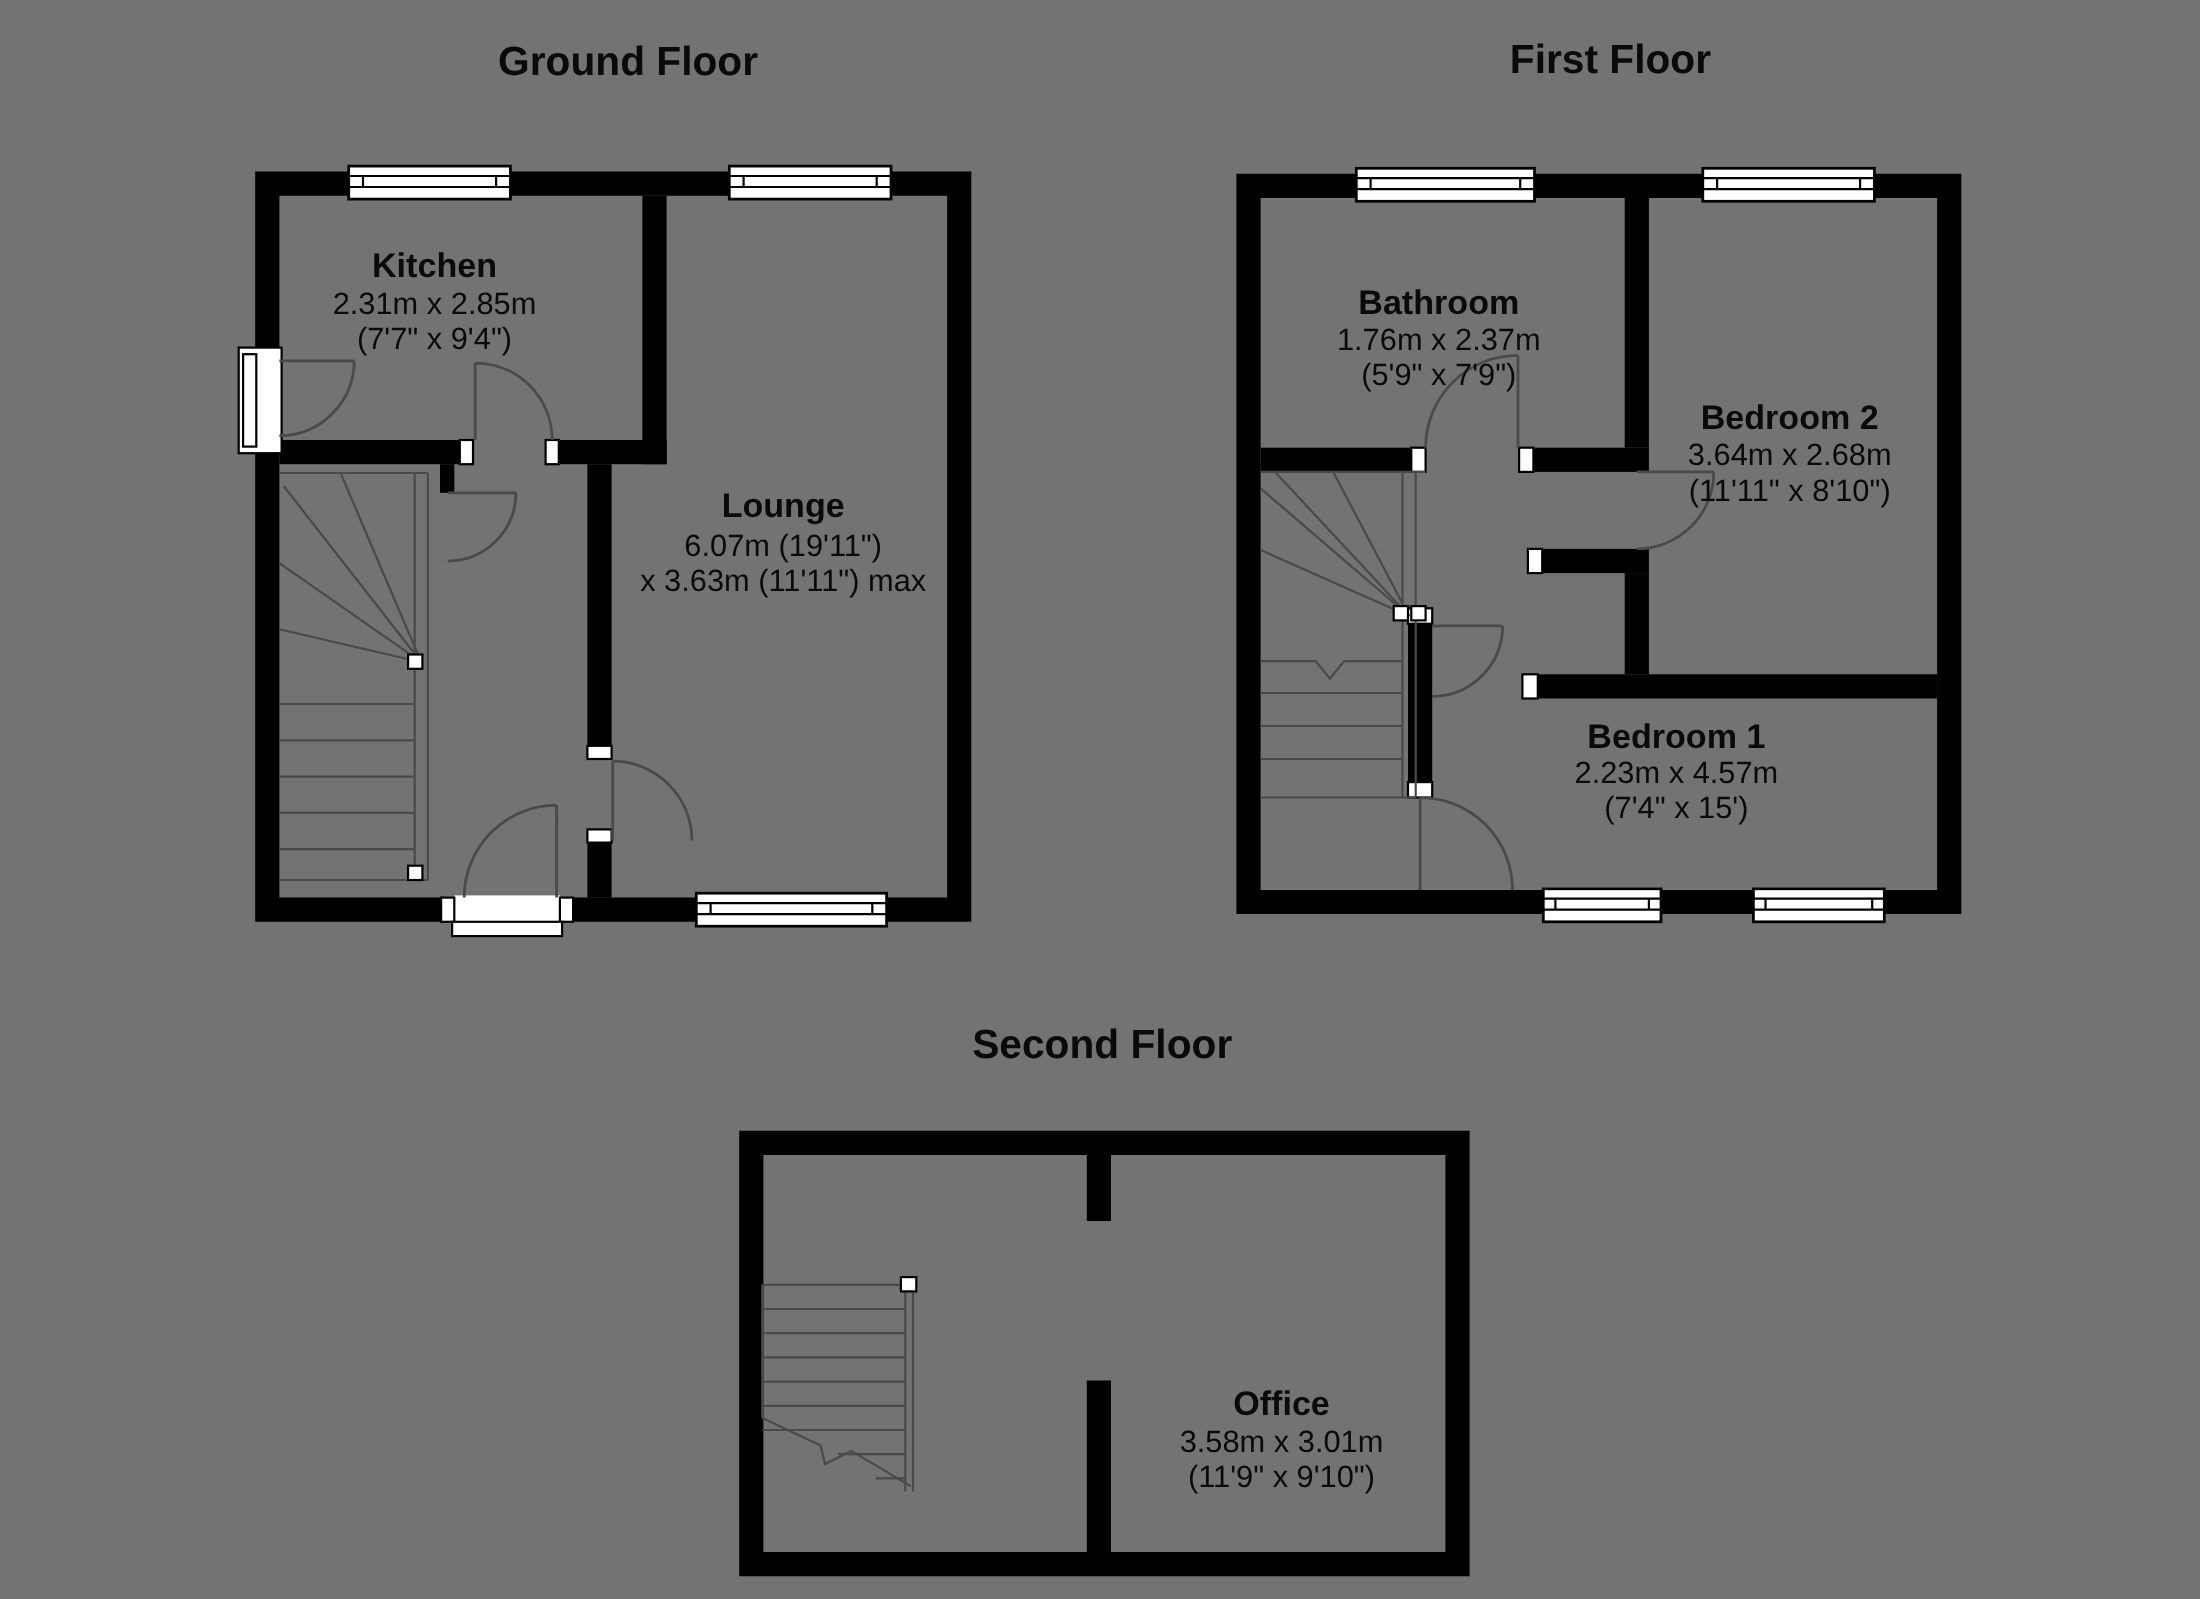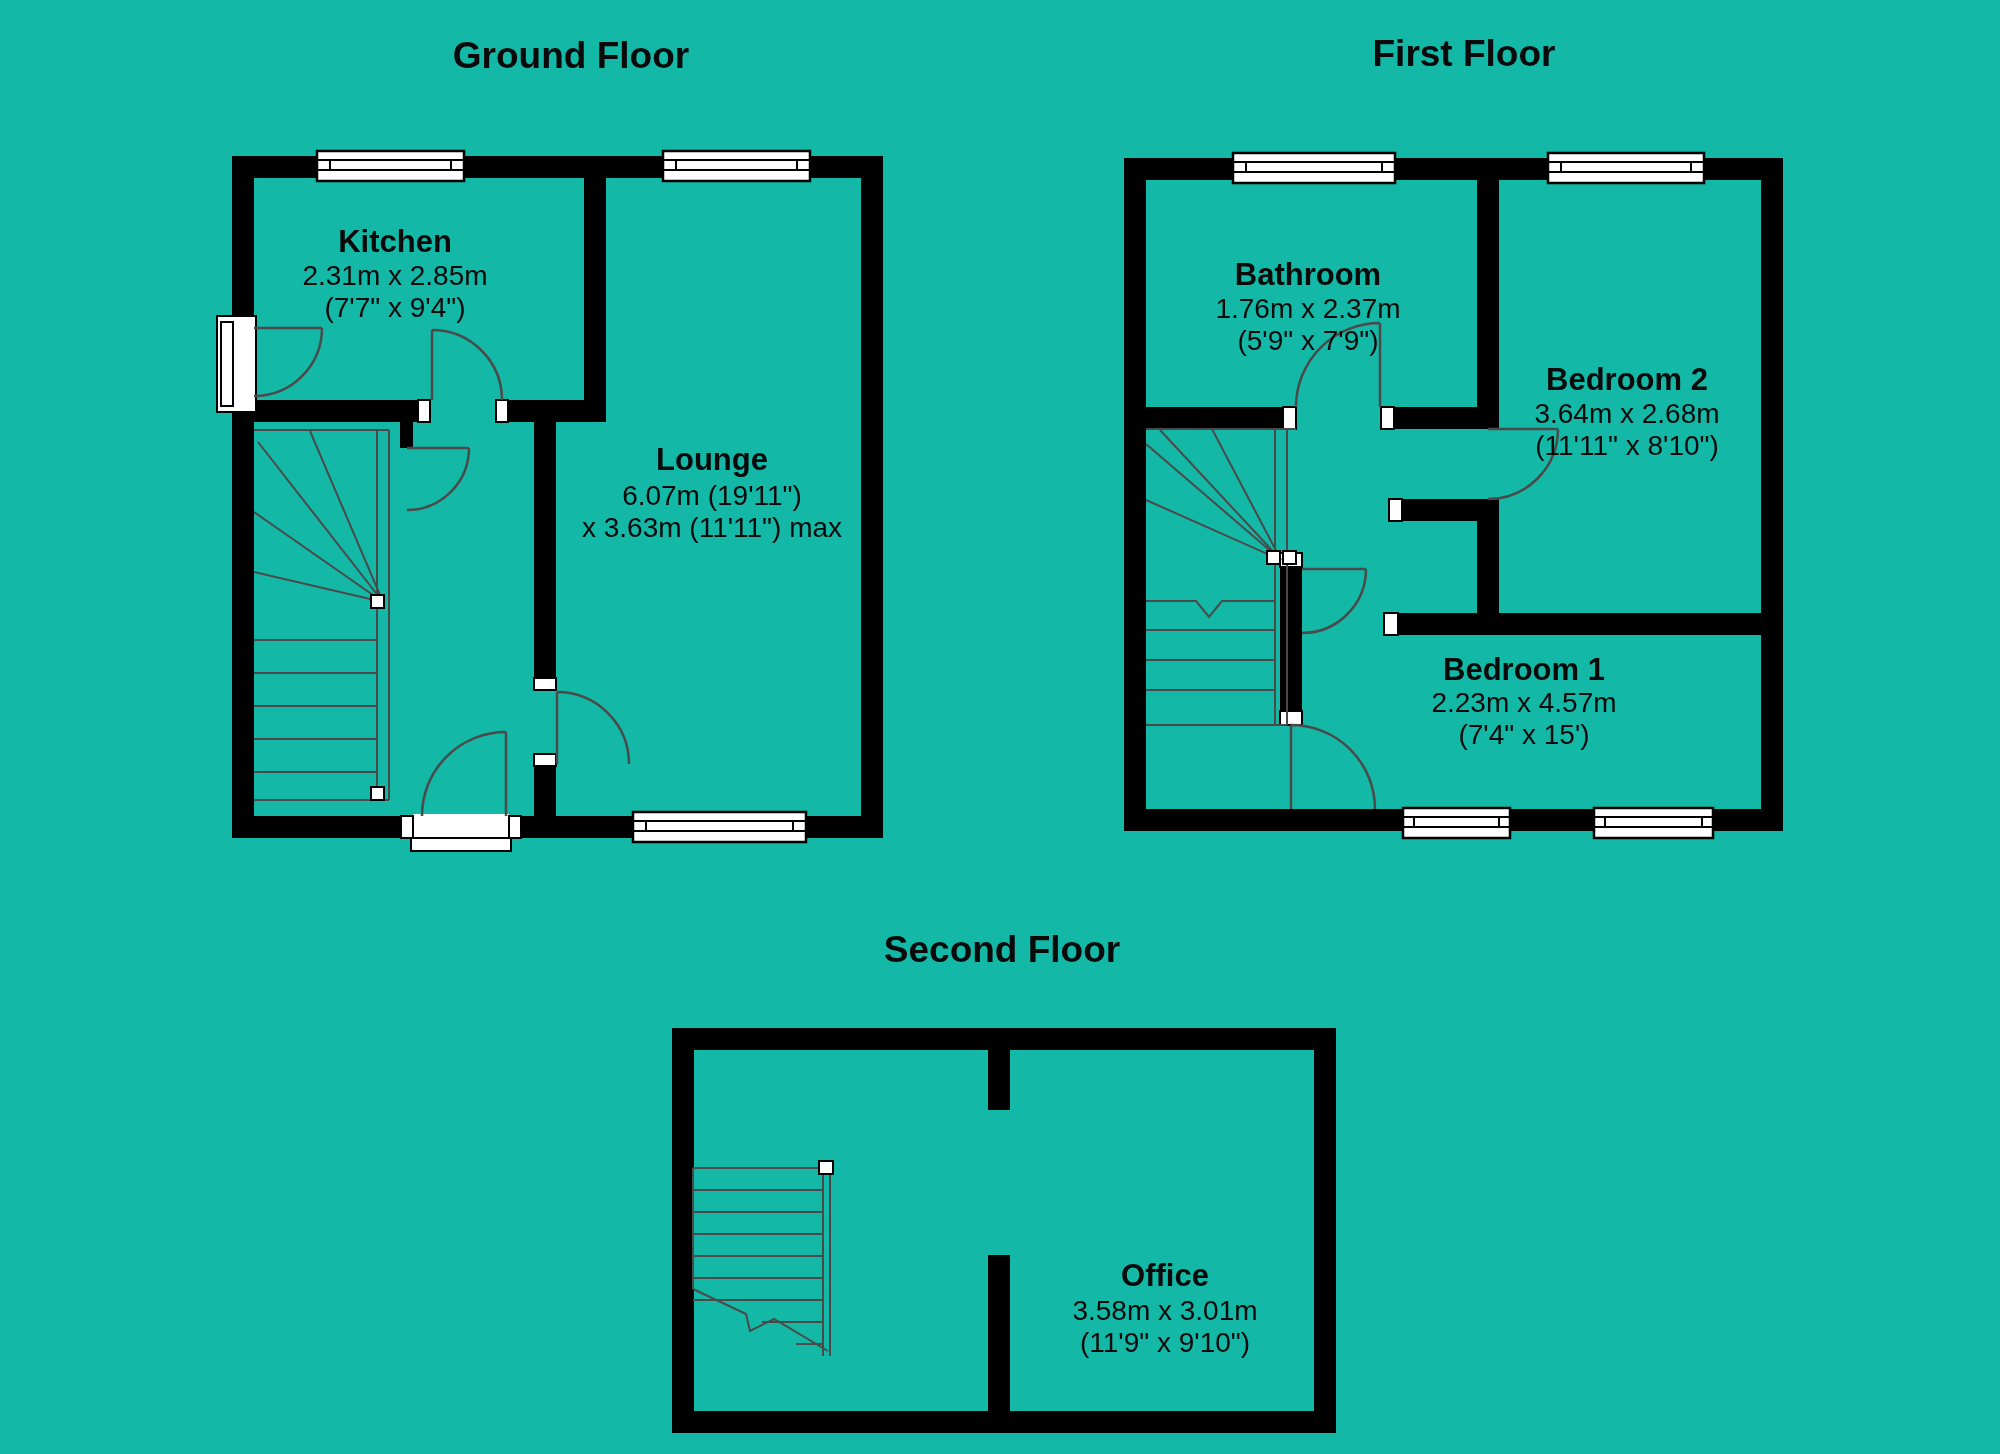--- a/index.html
+++ b/index.html
@@ -1,20 +1,20 @@
 <!DOCTYPE html>
 <html><head>
 <meta charset="utf-8">
 <style>
   html, body { margin: 0; padding: 0; background: #ffffff; }
   .canvas {
     position: relative;
     width: 2000px;
     height: 1454px;
-    background: #14b8a6;
+    background: #737373;
     font-family: "Liberation Sans", sans-serif;
   }
   svg { display: block; }
   .wall   { fill: #000000; }
   .gap    { fill: #ffffff; }
   .jamb   { fill: #ffffff; stroke: #000000; stroke-width: 2; }
   .thin   { fill: none; stroke: #4a4a4a; stroke-width: 2; }
   .door   { fill: none; stroke: #4a4a4a; stroke-width: 2.5; }
   .winbox { fill: #ffffff; stroke: #000000; stroke-width: 2.5; }
   .winln  { fill: none; stroke: #000000; stroke-width: 2; }

